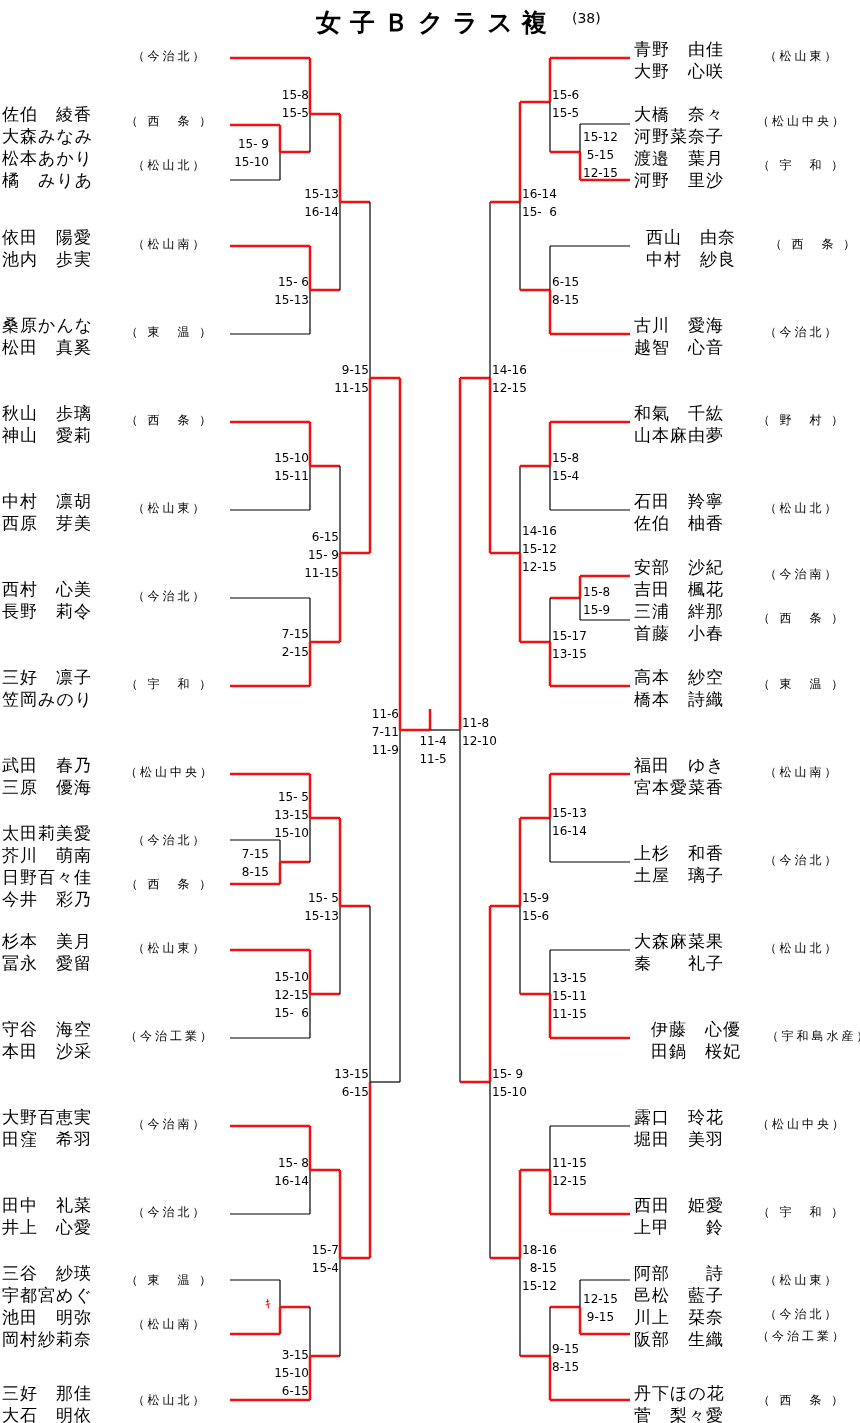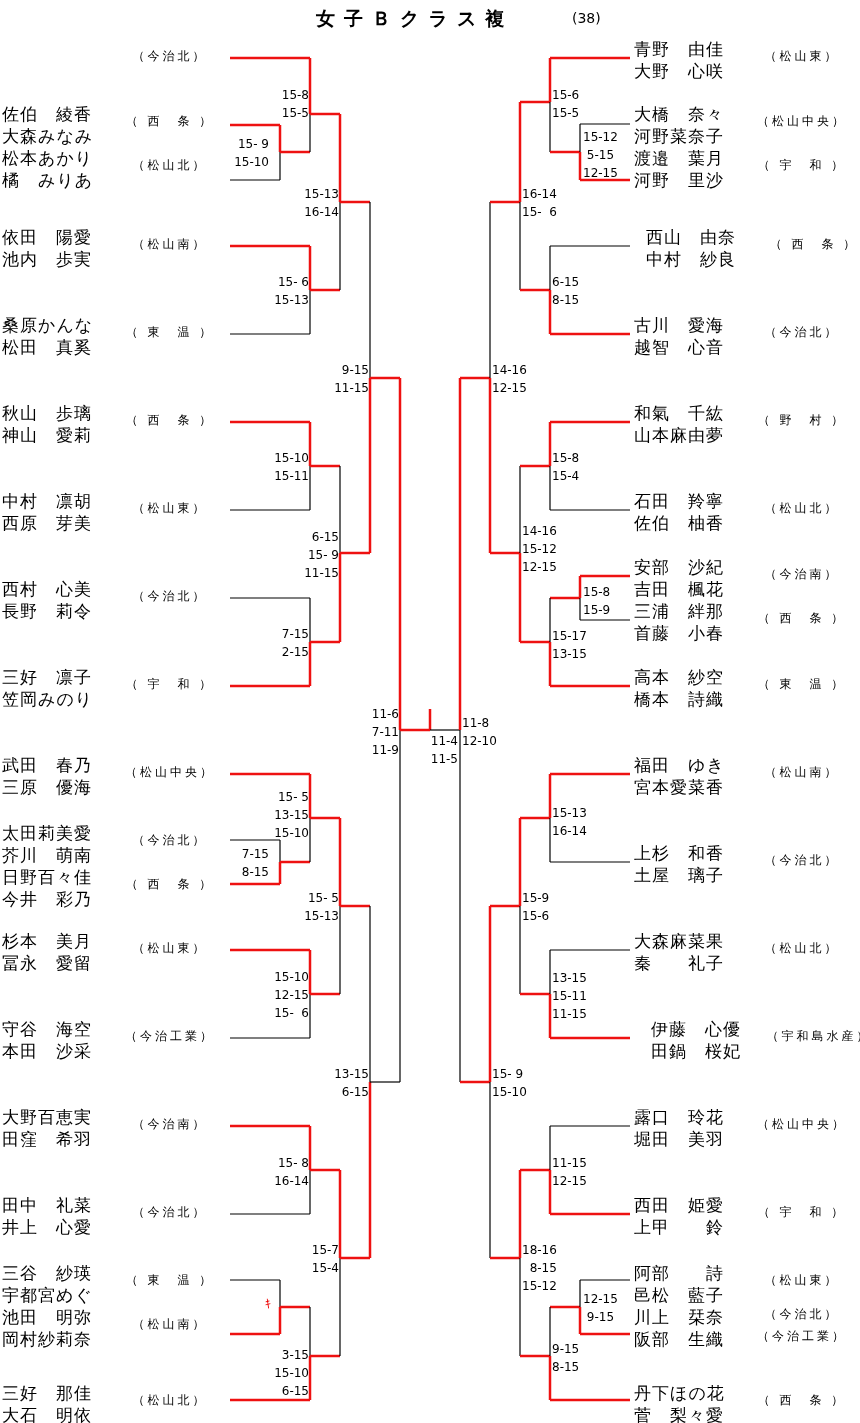--- a/index.html
+++ b/index.html
@@ -1,17 +1,17 @@
 <!DOCTYPE html>
 <html><head>
 <meta charset="utf-8">
 <style>
   html,body{margin:0;padding:0;background:#fff;}
   body{width:860px;height:1423px;position:relative;overflow:hidden;font-family:"DejaVu Sans","Liberation Sans",sans-serif;color:#000;}
-  .title{position:absolute;left:316px;top:6px;font-size:19px;font-weight:bold;letter-spacing:9px;white-space:nowrap;}
+  .title{position:absolute;left:316px;top:6px;font-size:25px;font-weight:bold;letter-spacing:9px;white-space:nowrap;}
   .count{position:absolute;left:572px;top:10px;font-size:14px;letter-spacing:0;}
   .entry{position:absolute;width:230px;height:40px;}
   .names{position:absolute;top:0;width:112px;font-size:17px;line-height:22px;letter-spacing:1px;white-space:pre;}
   .school{position:absolute;top:10px;width:116px;font-size:12px;letter-spacing:3px;white-space:pre;text-align:center;}
   .entry.left .names{left:2px;}
   .entry.left .school{left:112px;}
   .entry.right .names{left:634px;}
   .entry.right .school{left:744px;}
   .score{position:absolute;font-size:12px;line-height:18px;white-space:pre;}
   .score.l{text-align:right;}
@@ -365,21 +365,21 @@
 15-13</div>
     <div class="score l" style="right: 521px; top: 1241px;">15-7
 15-4</div>
     <div class="score l" style="right: 491px; top: 361px;">9-15
 11-15</div>
     <div class="score l" style="right: 491px; top: 1065px;">13-15
 6-15</div>
     <div class="score l" style="right: 461px; top: 705px;">11-6
 7-11
 11-9</div>
-    <div class="score r" style="left: 408px; top: 732px; width: 50px; text-align: right;">11-4
+    <div class="score r" style="left: 408px; top: 732px; width: 50px; text-align: center;">11-4
 11-5</div>
     <div class="score r" style="left: 462px; top: 714px;">11-8
 12-10</div>
     <div class="score r" style="left: 492px; top: 361px;">14-16
 12-15</div>
     <div class="score r" style="left: 492px; top: 1065px;">15- 9
 15-10</div>
     <div class="score r" style="left: 522px; top: 185px;">16-14
 15-  6</div>
     <div class="score r" style="left: 522px; top: 522px;">14-16

